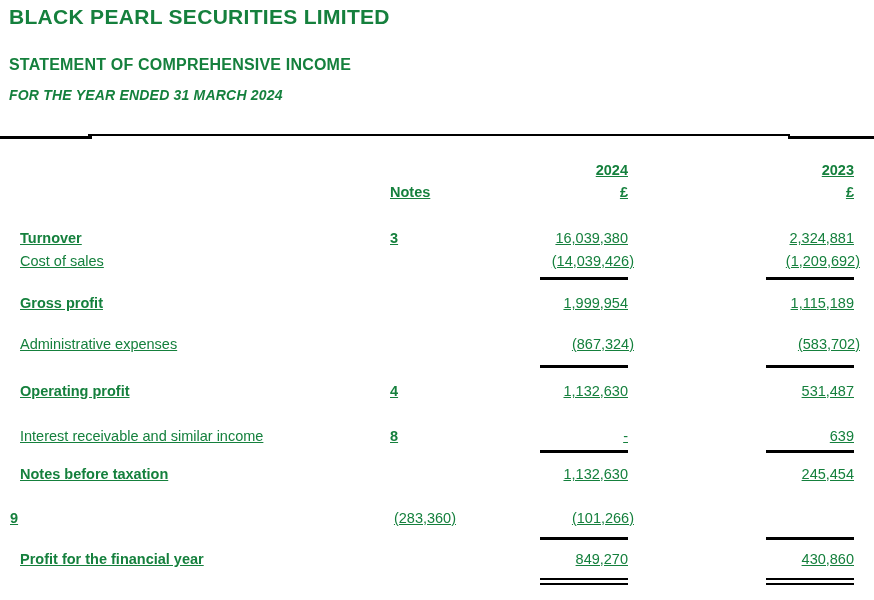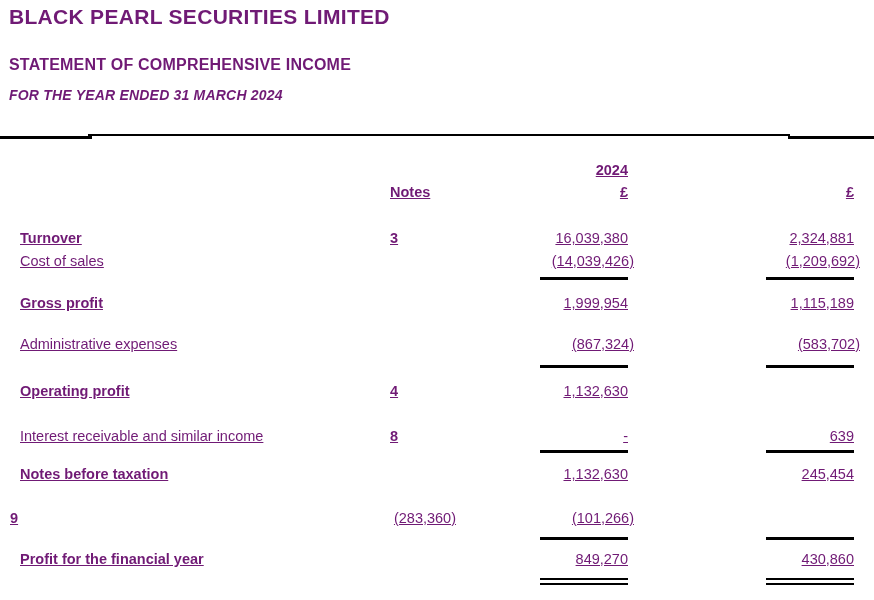--- a/index.html
+++ b/index.html
@@ -6,21 +6,21 @@
     margin: 0;
     padding: 0;
     background: #ffffff;
   }
   .page {
     position: relative;
     width: 874px;
     height: 600px;
     background: #ffffff;
     font-family: "Liberation Sans", sans-serif;
-    color: #701a75;
+    color: #15803d;
     overflow: hidden;
   }
   .doc-title {
     position: absolute;
     left: 9px;
     top: 5px;
     font-size: 21px;
     font-weight: bold;
     letter-spacing: 0.3px;
   }
@@ -91,20 +91,21 @@
   <div class="doc-period">FOR THE YEAR ENDED 31 MARCH 2024</div>
 
   <div class="topline-left"></div>
   <div class="topline-mid"></div>
   <div class="topline-right"></div>
 
   <div class="row" style="top:161px">
     <div class="c"></div>
     <div class="c"></div>
     <div class="c amt hdr">2024</div>
+    <div class="c amt hdr">2023</div>
   </div>
 
   <div class="row" style="top:183px">
     <div class="c"></div>
     <div class="c note">Notes</div>
     <div class="c amt hdr">£</div>
     <div class="c amt hdr">£</div>
   </div>
 
   <div class="row bold" style="top:229px">
@@ -154,20 +155,21 @@
       </div>
     <div class="c">
         <div class="rule"></div>
       </div>
   </div>
 
   <div class="row bold" style="top:382px">
     <div class="c label">Operating profit</div>
     <div class="c note">4</div>
     <div class="c amt">1,132,630</div>
+    <div class="c amt">531,487</div>
   </div>
 
   <div class="row" style="top:427px">
     <div class="c label">Interest receivable and similar income</div>
     <div class="c note">8</div>
     <div class="c amt">-</div>
     <div class="c amt">639</div>
   </div>
 
   <div class="row" style="top:450px">

